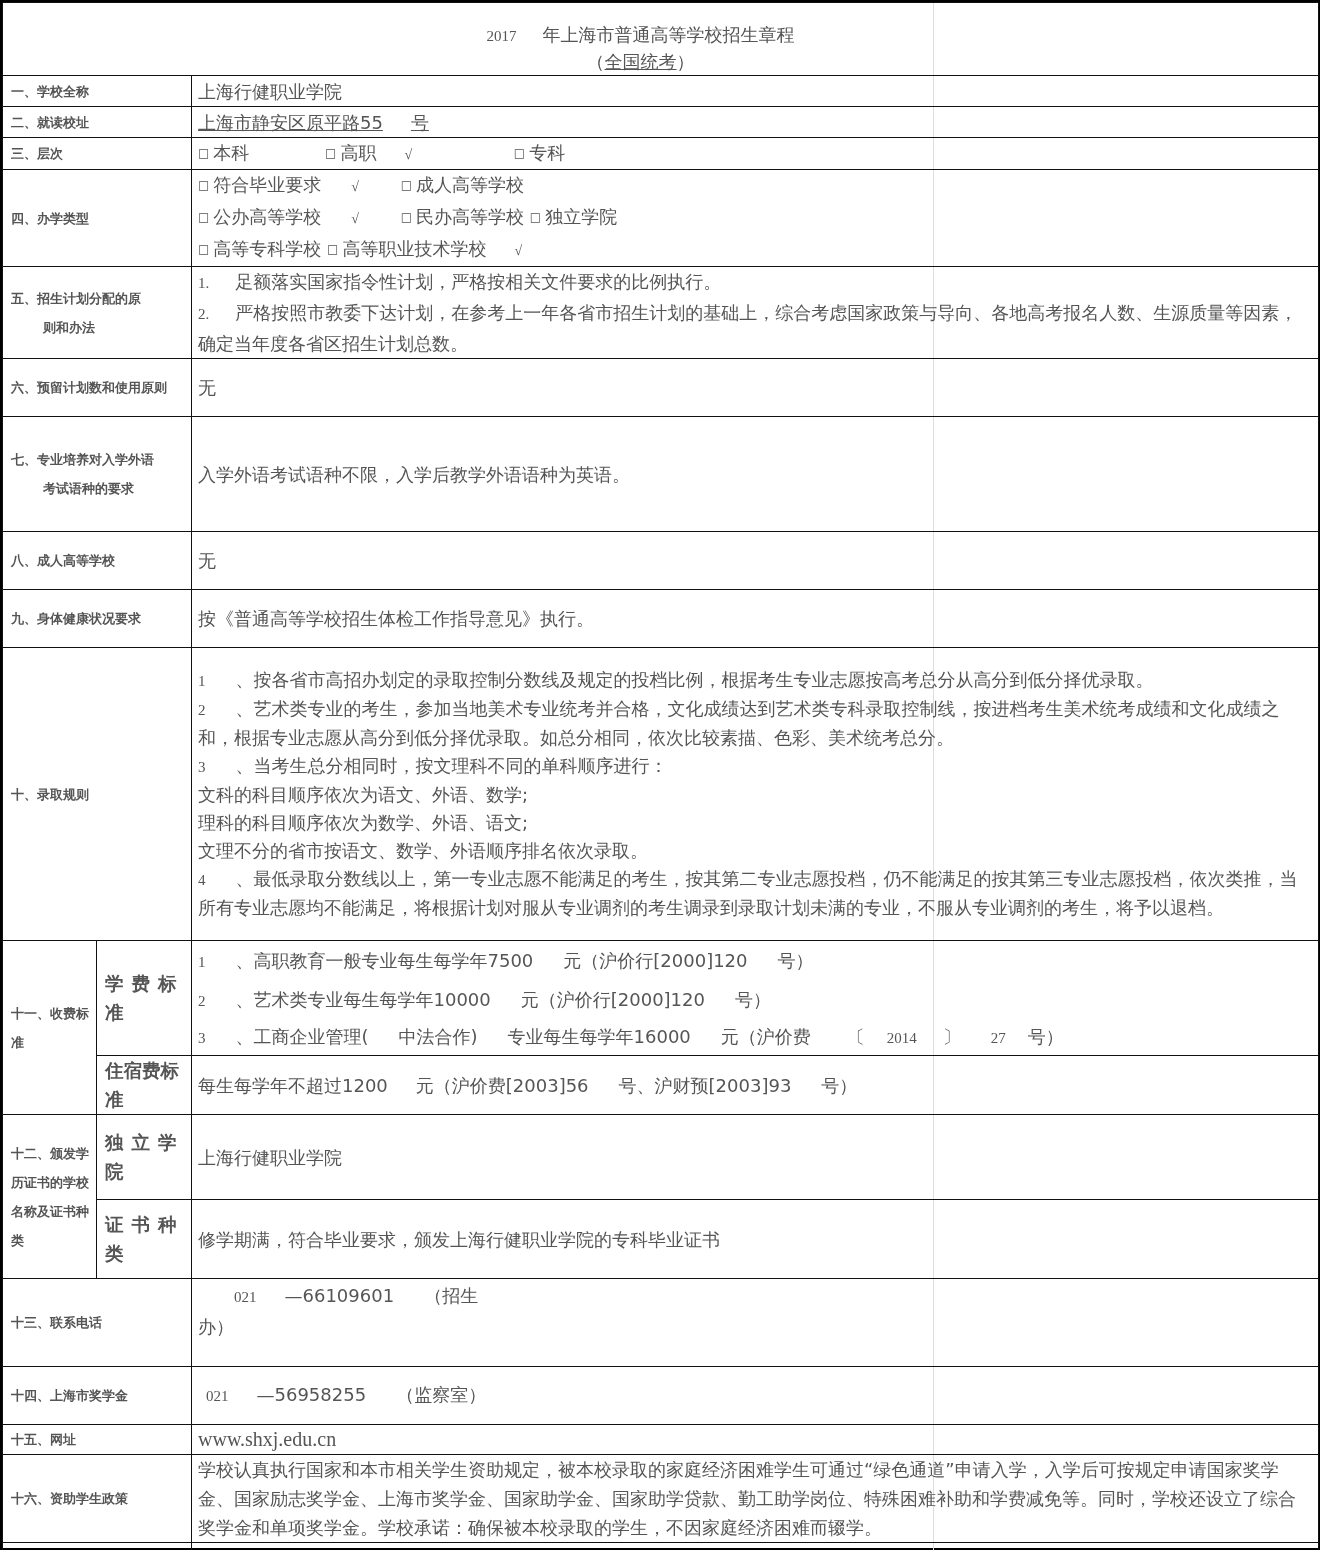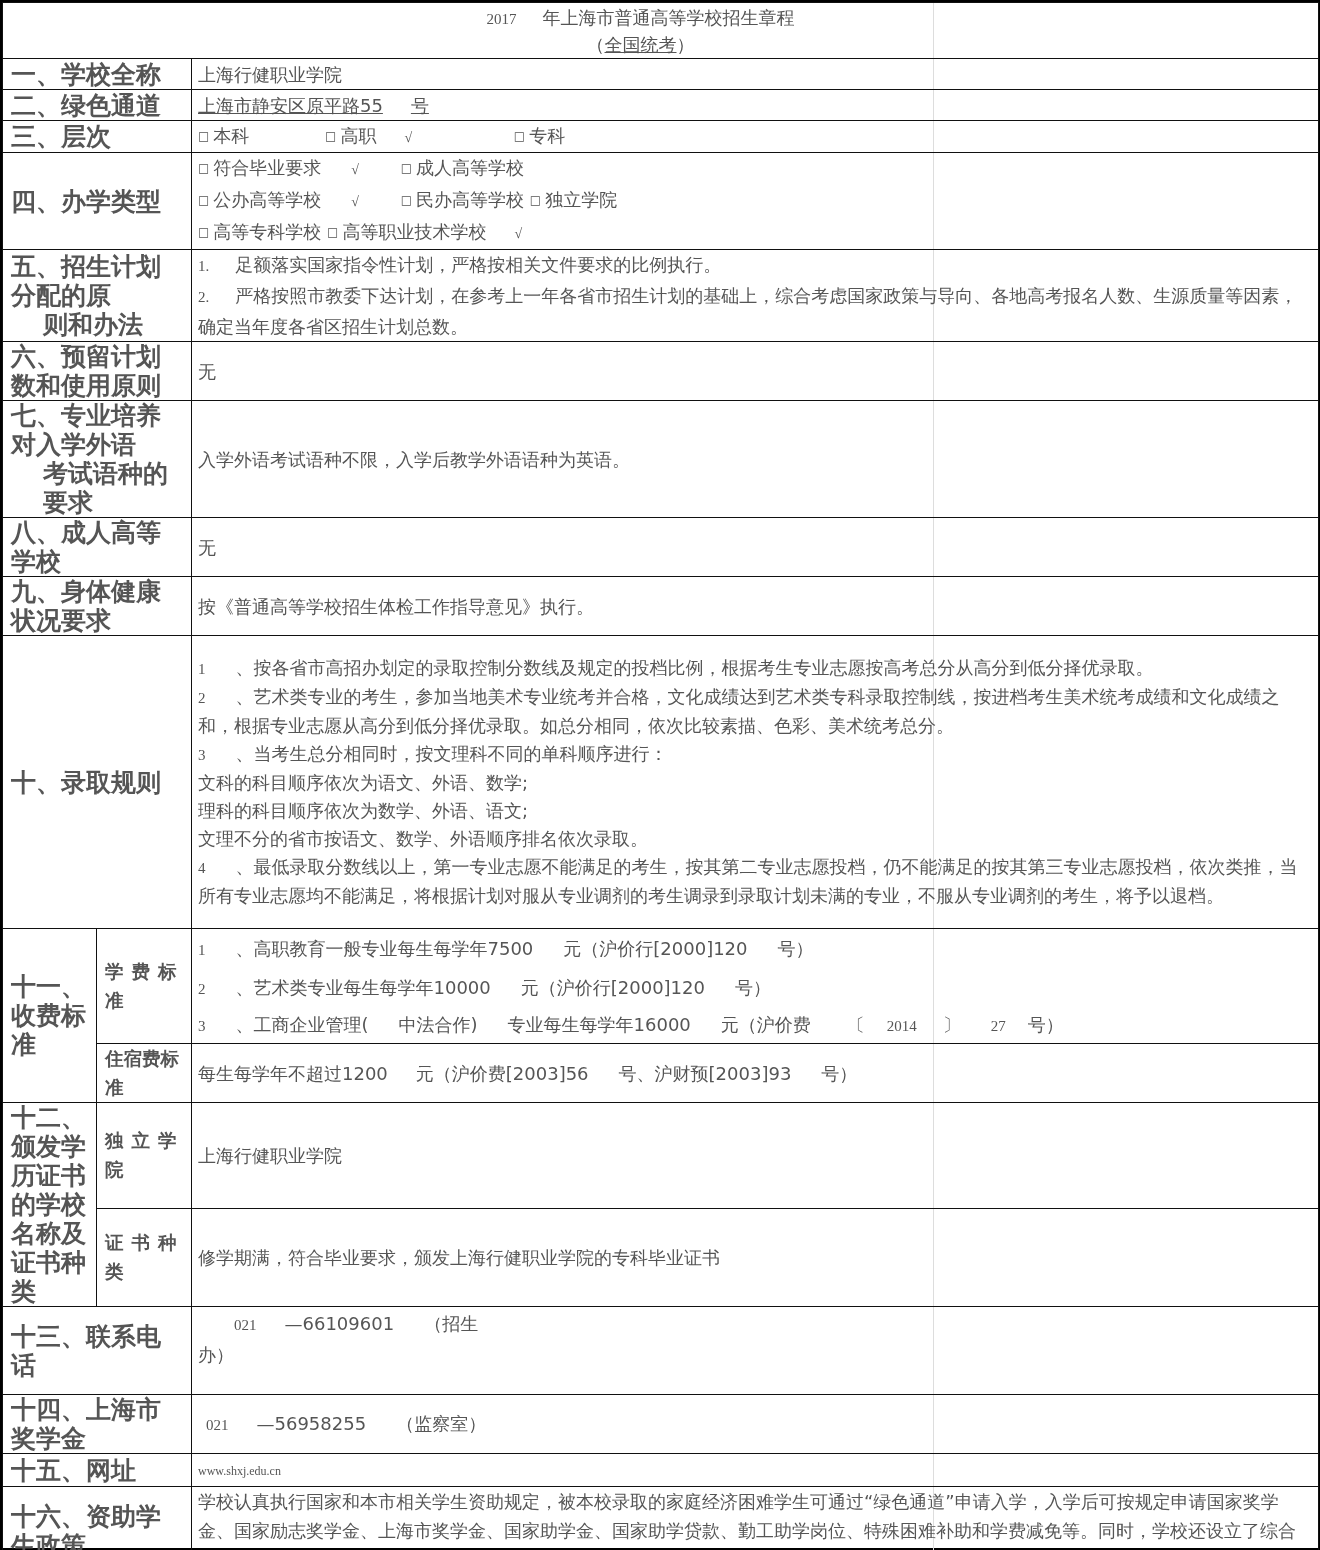--- a/index.html
+++ b/index.html
@@ -4,23 +4,23 @@
 <style>
   html, body { margin: 0; padding: 0; background: #ffffff; }
   body { width: 1320px; height: 1550px; position: relative; overflow: hidden;
          font-family: "DejaVu Sans", "Liberation Sans", sans-serif; color: #555555; }
   .page { position: absolute; left: 0; top: 0; width: 1316px; height: 1546px;
           border: 2px solid #000; box-sizing: content-box; }
   .guide { position: absolute; left: 931px; top: 0; width: 1px; height: 1550px; background: #dddddd; z-index: 0; }
   table { position: relative; z-index: 1; border-collapse: collapse; width: 1316px; table-layout: fixed; }
   td { border: 1.5px solid #111; padding: 0 6px 0 6px; vertical-align: middle;
        font-size: 18px; line-height: 29px; word-break: break-all; }
-  td.lbl { font-weight: bold; color: #555; font-size: 25px; padding-left: 8px; }
+  td.lbl { font-weight: bold; color: #555; font-size: 13px; padding-left: 8px; }
   td.sub { font-weight: bold; color: #555; font-size: 18.5px; padding-left: 8px; letter-spacing: 0; }
-  .title-cell { text-align: center; line-height: 26px; padding-top: 2px; padding-bottom: 0; }
+  .title-cell { text-align: center; line-height: 26px; padding-top: 19px; padding-bottom: 0; }
   .num { font-family: "Liberation Serif", serif; font-size: 15px; }
   .u { text-decoration: underline; }
   .box { font-size: 12px; display: inline-block; margin-right: 4px; vertical-align: 2px; }
   .chk { font-family: "Liberation Serif", serif; font-size: 14px; display: inline-block; }
   .gap { display: inline-block; }
   .top { vertical-align: top; }
 </style>
 </head>
 <body>
 
@@ -44,21 +44,21 @@
         </div>
       </td>
     </tr>
 
     <tr style="height:31px">
       <td colspan="2" class="lbl">一、学校全称</td>
       <td>上海行健职业学院</td>
     </tr>
 
     <tr style="height:31px">
-      <td colspan="2" class="lbl">二、绿色通道</td>
+      <td colspan="2" class="lbl">二、就读校址</td>
       <td>
         <span class="u">上海市静安区原平路55</span><span class="gap u" style="width:28px"></span><span class="u">号</span>
       </td>
     </tr>
 
     <tr style="height:31px">
       <td colspan="2" class="lbl">三、层次</td>
       <td>
         <span><span class="box">□</span><span>本科</span></span><span class="gap" style="width:70px"></span>
         <span><span class="box">□</span><span>高职</span><span class="gap" style="width:28px"></span><span class="chk">√</span></span><span class="gap" style="width:96px"></span>
@@ -170,21 +170,21 @@
 
     <tr style="height:58px">
       <td colspan="2" class="lbl">十四、上海市奖学金</td>
       <td>
         <span class="gap" style="width:8px"></span><span class="num">021</span><span class="gap" style="width:28px"></span><span>—56958255</span><span class="gap" style="width:30px"></span><span>（监察室）</span>
       </td>
     </tr>
 
     <tr style="height:30px">
       <td colspan="2" class="lbl">十五、网址</td>
-      <td><span class="num" style="font-size:12px">www.shxj.edu.cn</span></td>
+      <td><span class="num" style="font-size:20px">www.shxj.edu.cn</span></td>
     </tr>
 
     <tr style="height:87px">
       <td colspan="2" class="lbl">十六、资助学生政策</td>
       <td>学校认真执行国家和本市相关学生资助规定，被本校录取的家庭经济困难学生可通过“绿色通道”申请入学，入学后可按规定申请国家奖学金、国家励志奖学金、上海市奖学金、国家助学金、国家助学贷款、勤工助学岗位、特殊困难补助和学费减免等。同时，学校还设立了综合奖学金和单项奖学金。学校承诺：确保被本校录取的学生，不因家庭经济困难而辍学。</td>
     </tr>
 
     <tr style="height:30px">
       <td colspan="2" class="lbl">十七、其他须知</td>
       <td></td>

